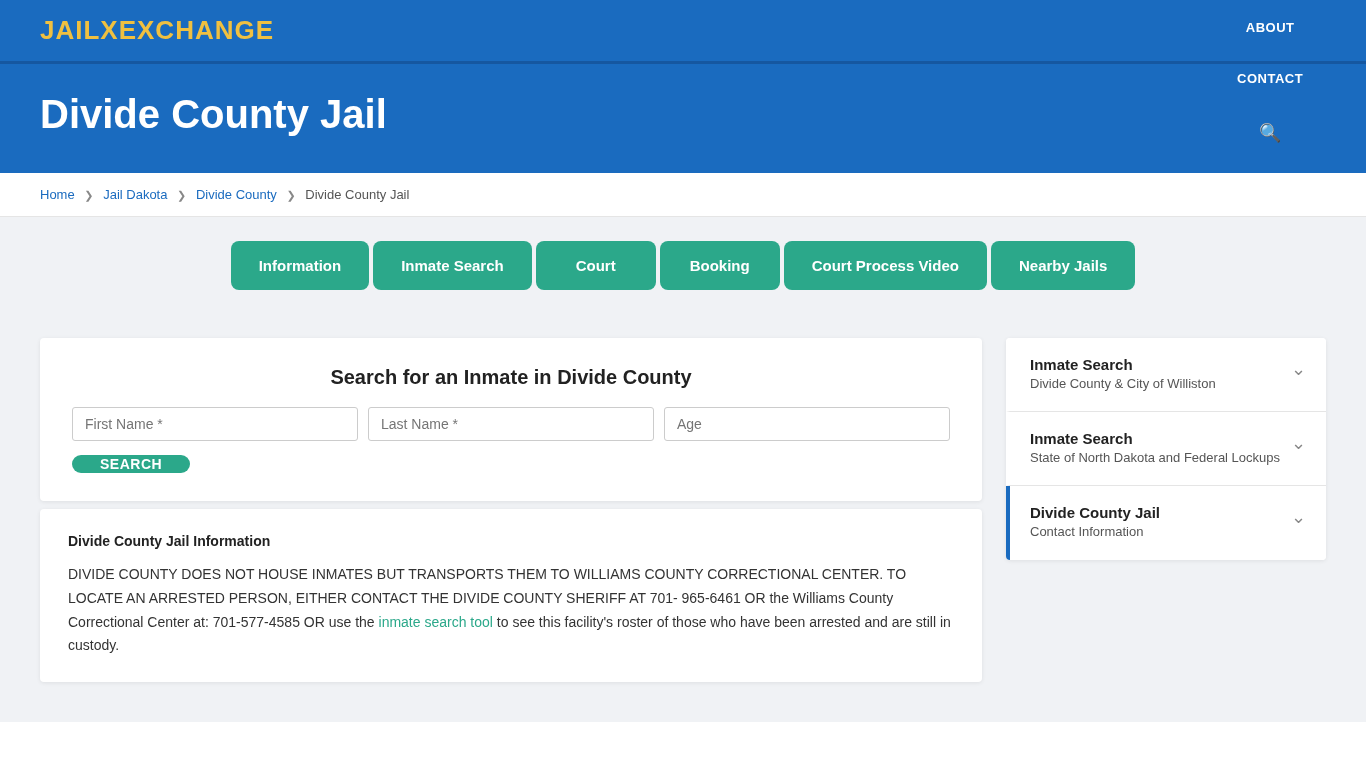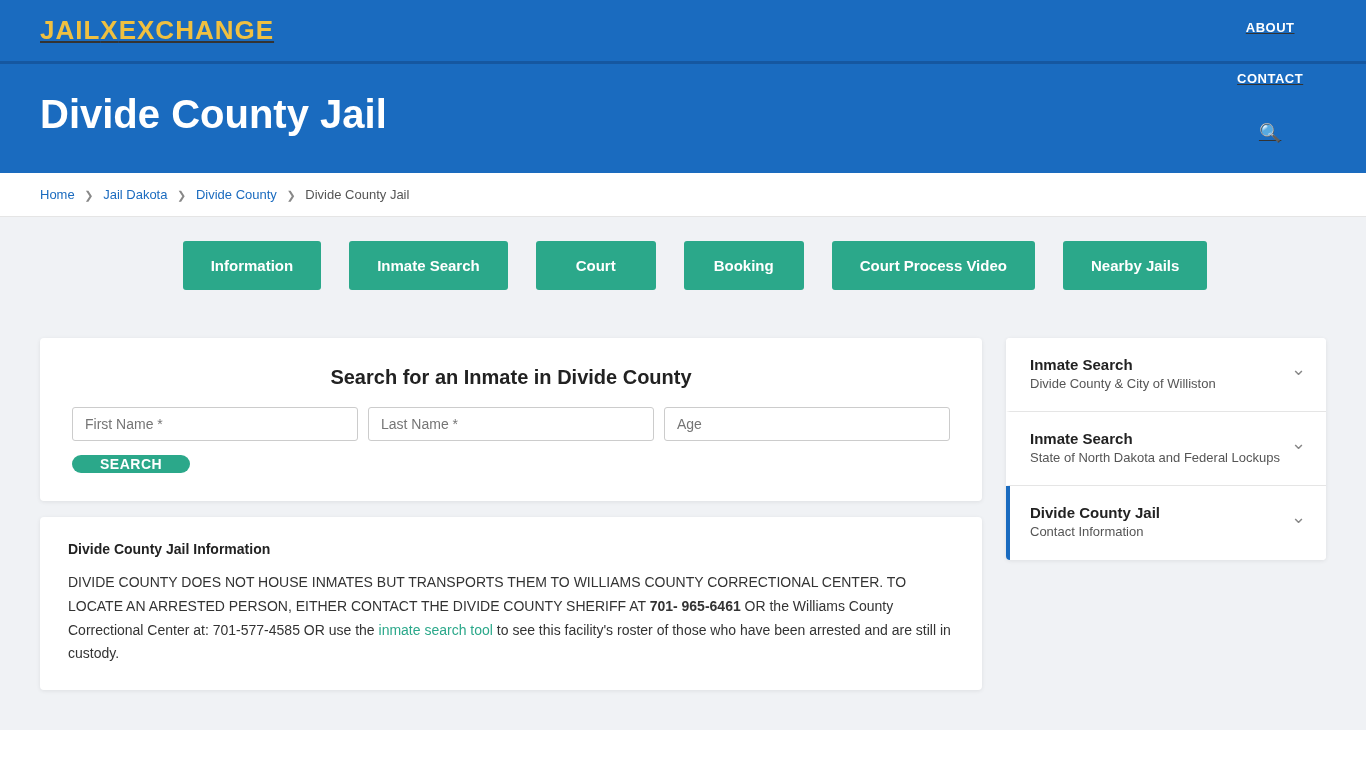--- a/index.html
+++ b/index.html
@@ -7,21 +7,20 @@
 
     
     .header {
       background: #1a6bbf;
       padding: 4px 40px;
       display: flex;
       align-items: center;
       justify-content: space-between;
       height: 64px;
       border-bottom: 3px solid #1557a0;
-      text-decoration: underline;
     }
     .logo {
       font-size: 26px;
       font-weight: 900;
       color: #fff;
       letter-spacing: 1px;
     }
     .logo span { color: #f0c040; }
     .nav { display: flex; align-items: center; gap: 36px; flex-direction: column; }
     .nav a {
@@ -67,37 +66,36 @@
       gap: 4px;
     }
     .tab-btn {
       background: #2ba88a;
       color: #fff;
       border: none;
       padding: 16px 28px;
       font-size: 15px;
       font-weight: 600;
       cursor: pointer;
-      border-radius: 3px;
+      border-radius: 8px;
       text-align: center;
       min-width: 120px;
-      margin-left: 24px;
     }
 
     
     .main-content {
       background: #f0f2f5;
       padding: 24px 40px 40px 40px;
       display: flex;
       gap: 24px;
       align-items: flex-start;
     }
 
     
-    .left-col { flex: 1; display: flex; flex-direction: column; gap: 16px; }
+    .left-col { flex: 1; display: flex; flex-direction: column; gap: 8px; }
 
     
     .search-box {
       background: #fff;
       border-radius: 4px;
       padding: 28px 32px 28px 32px;
       box-shadow: 0 1px 4px rgba(0,0,0,0.08);
     }
     .search-box h2 {
       font-size: 20px;
@@ -144,21 +142,21 @@
       font-size: 14px;
       font-weight: 700;
       color: #222;
       margin-bottom: 14px;
     }
     .info-box p {
       font-size: 14px;
       line-height: 1.7;
       color: #333;
     }
-    .info-box .phone { font-weight: 700; }
+    .info-box .phone { font-weight: 400; }
     .info-box a { color: #2ba88a; text-decoration: none; }
 
     
     .right-col {
       width: 320px;
       flex-shrink: 0;
       display: flex;
       flex-direction: column;
       gap: 0;
       background: #fff;

